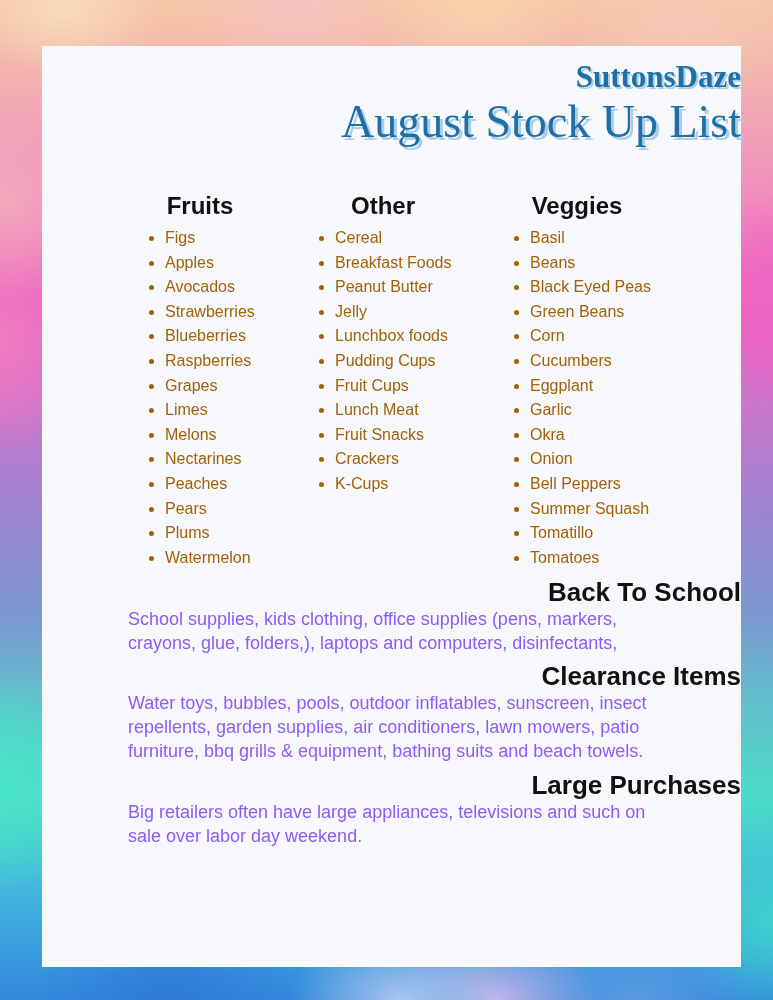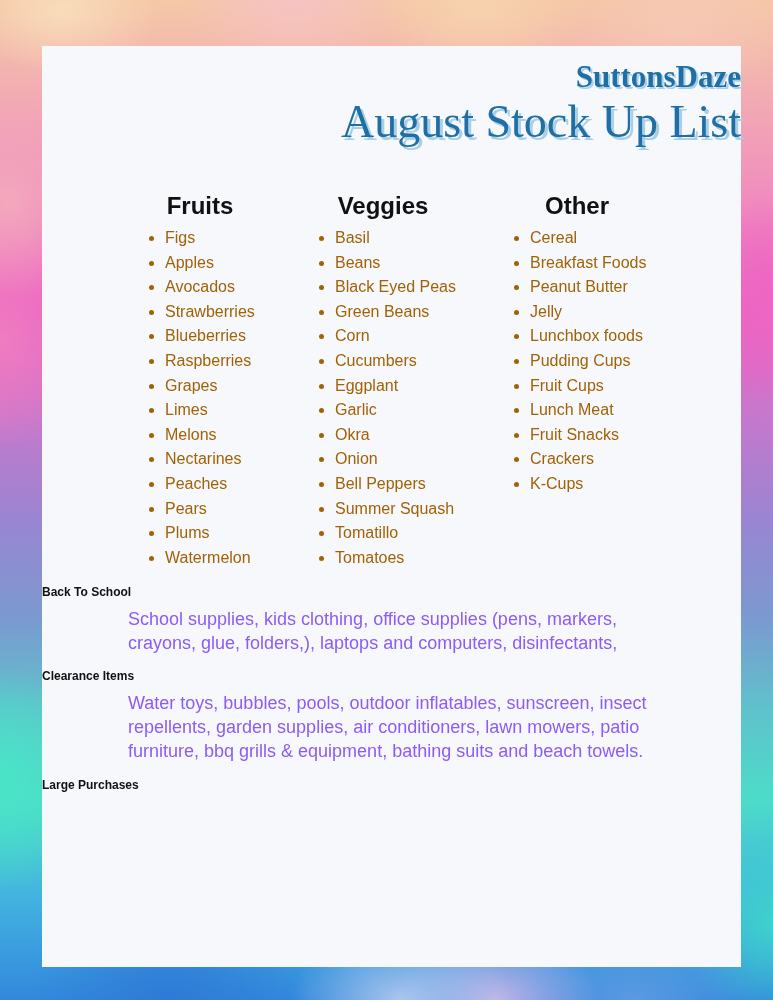--- a/index.html
+++ b/index.html
@@ -55,22 +55,22 @@
   .column:nth-child(2) .col-header{width:140px;}
   .column:nth-child(3) .col-header{width:138px;}
   .column ul{
     margin:8px 0 0 0;padding:0 0 0 22px;list-style:disc;
   }
   .column li{
     font-size:16px;line-height:24.6px;white-space:nowrap;color:#a16207;
   }
   .sections{position:absolute;top:534px;left:0;right:0;}
   .sections section h3{
-    margin:0 0 3px 0;font-size:12px;line-height:24px;font-weight:bold;
-    text-align:left;color:#111;
+    margin:0 0 3px 0;font-size:26px;line-height:24px;font-weight:bold;
+    text-align:right;color:#111;
   }
   .sections section p{
     margin:0 0 9px 0;padding:0 28px 0 86px;
     font-size:18px;line-height:24px;white-space:pre-line;color:#8b5cf6;
   }
   .sections section:last-child h3{margin-top:10px;}
 </style>
 </head>
 <body style="--title_blue: #1f6fa6; --title_shadow: #a9cfe7; --panel_bg: #f7f8fb; --text: #1c1c1c;">
 
@@ -93,53 +93,53 @@
           <li>Melons</li>
           <li>Nectarines</li>
           <li>Peaches</li>
           <li>Pears</li>
           <li>Plums</li>
           <li>Watermelon</li>
         </ul>
   </div>
 
   <div class="column">
+    <h2 class="col-header">Other</h2>
+    <ul>
+          <li>Cereal</li>
+          <li>Breakfast Foods</li>
+          <li>Peanut Butter</li>
+          <li>Jelly</li>
+          <li>Lunchbox foods</li>
+          <li>Pudding Cups</li>
+          <li>Fruit Cups</li>
+          <li>Lunch Meat</li>
+          <li>Fruit Snacks</li>
+          <li>Crackers</li>
+          <li>K-Cups</li>
+        </ul>
+  </div>
+
+  <div class="column">
     <h2 class="col-header">Veggies</h2>
     <ul>
           <li>Basil</li>
           <li>Beans</li>
           <li>Black Eyed Peas</li>
           <li>Green Beans</li>
           <li>Corn</li>
           <li>Cucumbers</li>
           <li>Eggplant</li>
           <li>Garlic</li>
           <li>Okra</li>
           <li>Onion</li>
           <li>Bell Peppers</li>
           <li>Summer Squash</li>
           <li>Tomatillo</li>
           <li>Tomatoes</li>
-        </ul>
-  </div>
-
-  <div class="column">
-    <h2 class="col-header">Other</h2>
-    <ul>
-          <li>Cereal</li>
-          <li>Breakfast Foods</li>
-          <li>Peanut Butter</li>
-          <li>Jelly</li>
-          <li>Lunchbox foods</li>
-          <li>Pudding Cups</li>
-          <li>Fruit Cups</li>
-          <li>Lunch Meat</li>
-          <li>Fruit Snacks</li>
-          <li>Crackers</li>
-          <li>K-Cups</li>
         </ul>
   </div>
 </div>
 
   <div class="sections" id="sections-root">
   <section>
     <h3>Back To School</h3>
     <p>School supplies, kids clothing, office supplies (pens, markers,
 crayons, glue, folders,), laptops and computers, disinfectants,</p>
   </section>
@@ -147,15 +147,17 @@
   <section>
     <h3>Clearance Items</h3>
     <p>Water toys, bubbles, pools, outdoor inflatables, sunscreen, insect
 repellents, garden supplies, air conditioners, lawn mowers, patio
 furniture, bbq grills &amp; equipment, bathing suits and beach towels.</p>
   </section>
 
 
   <section>
     <h3>Large Purchases</h3>
+    <p>Big retailers often have large appliances, televisions and such on
+sale over labor day weekend.</p>
   </section>
 </div>
 </div>
 
 </body></html>

